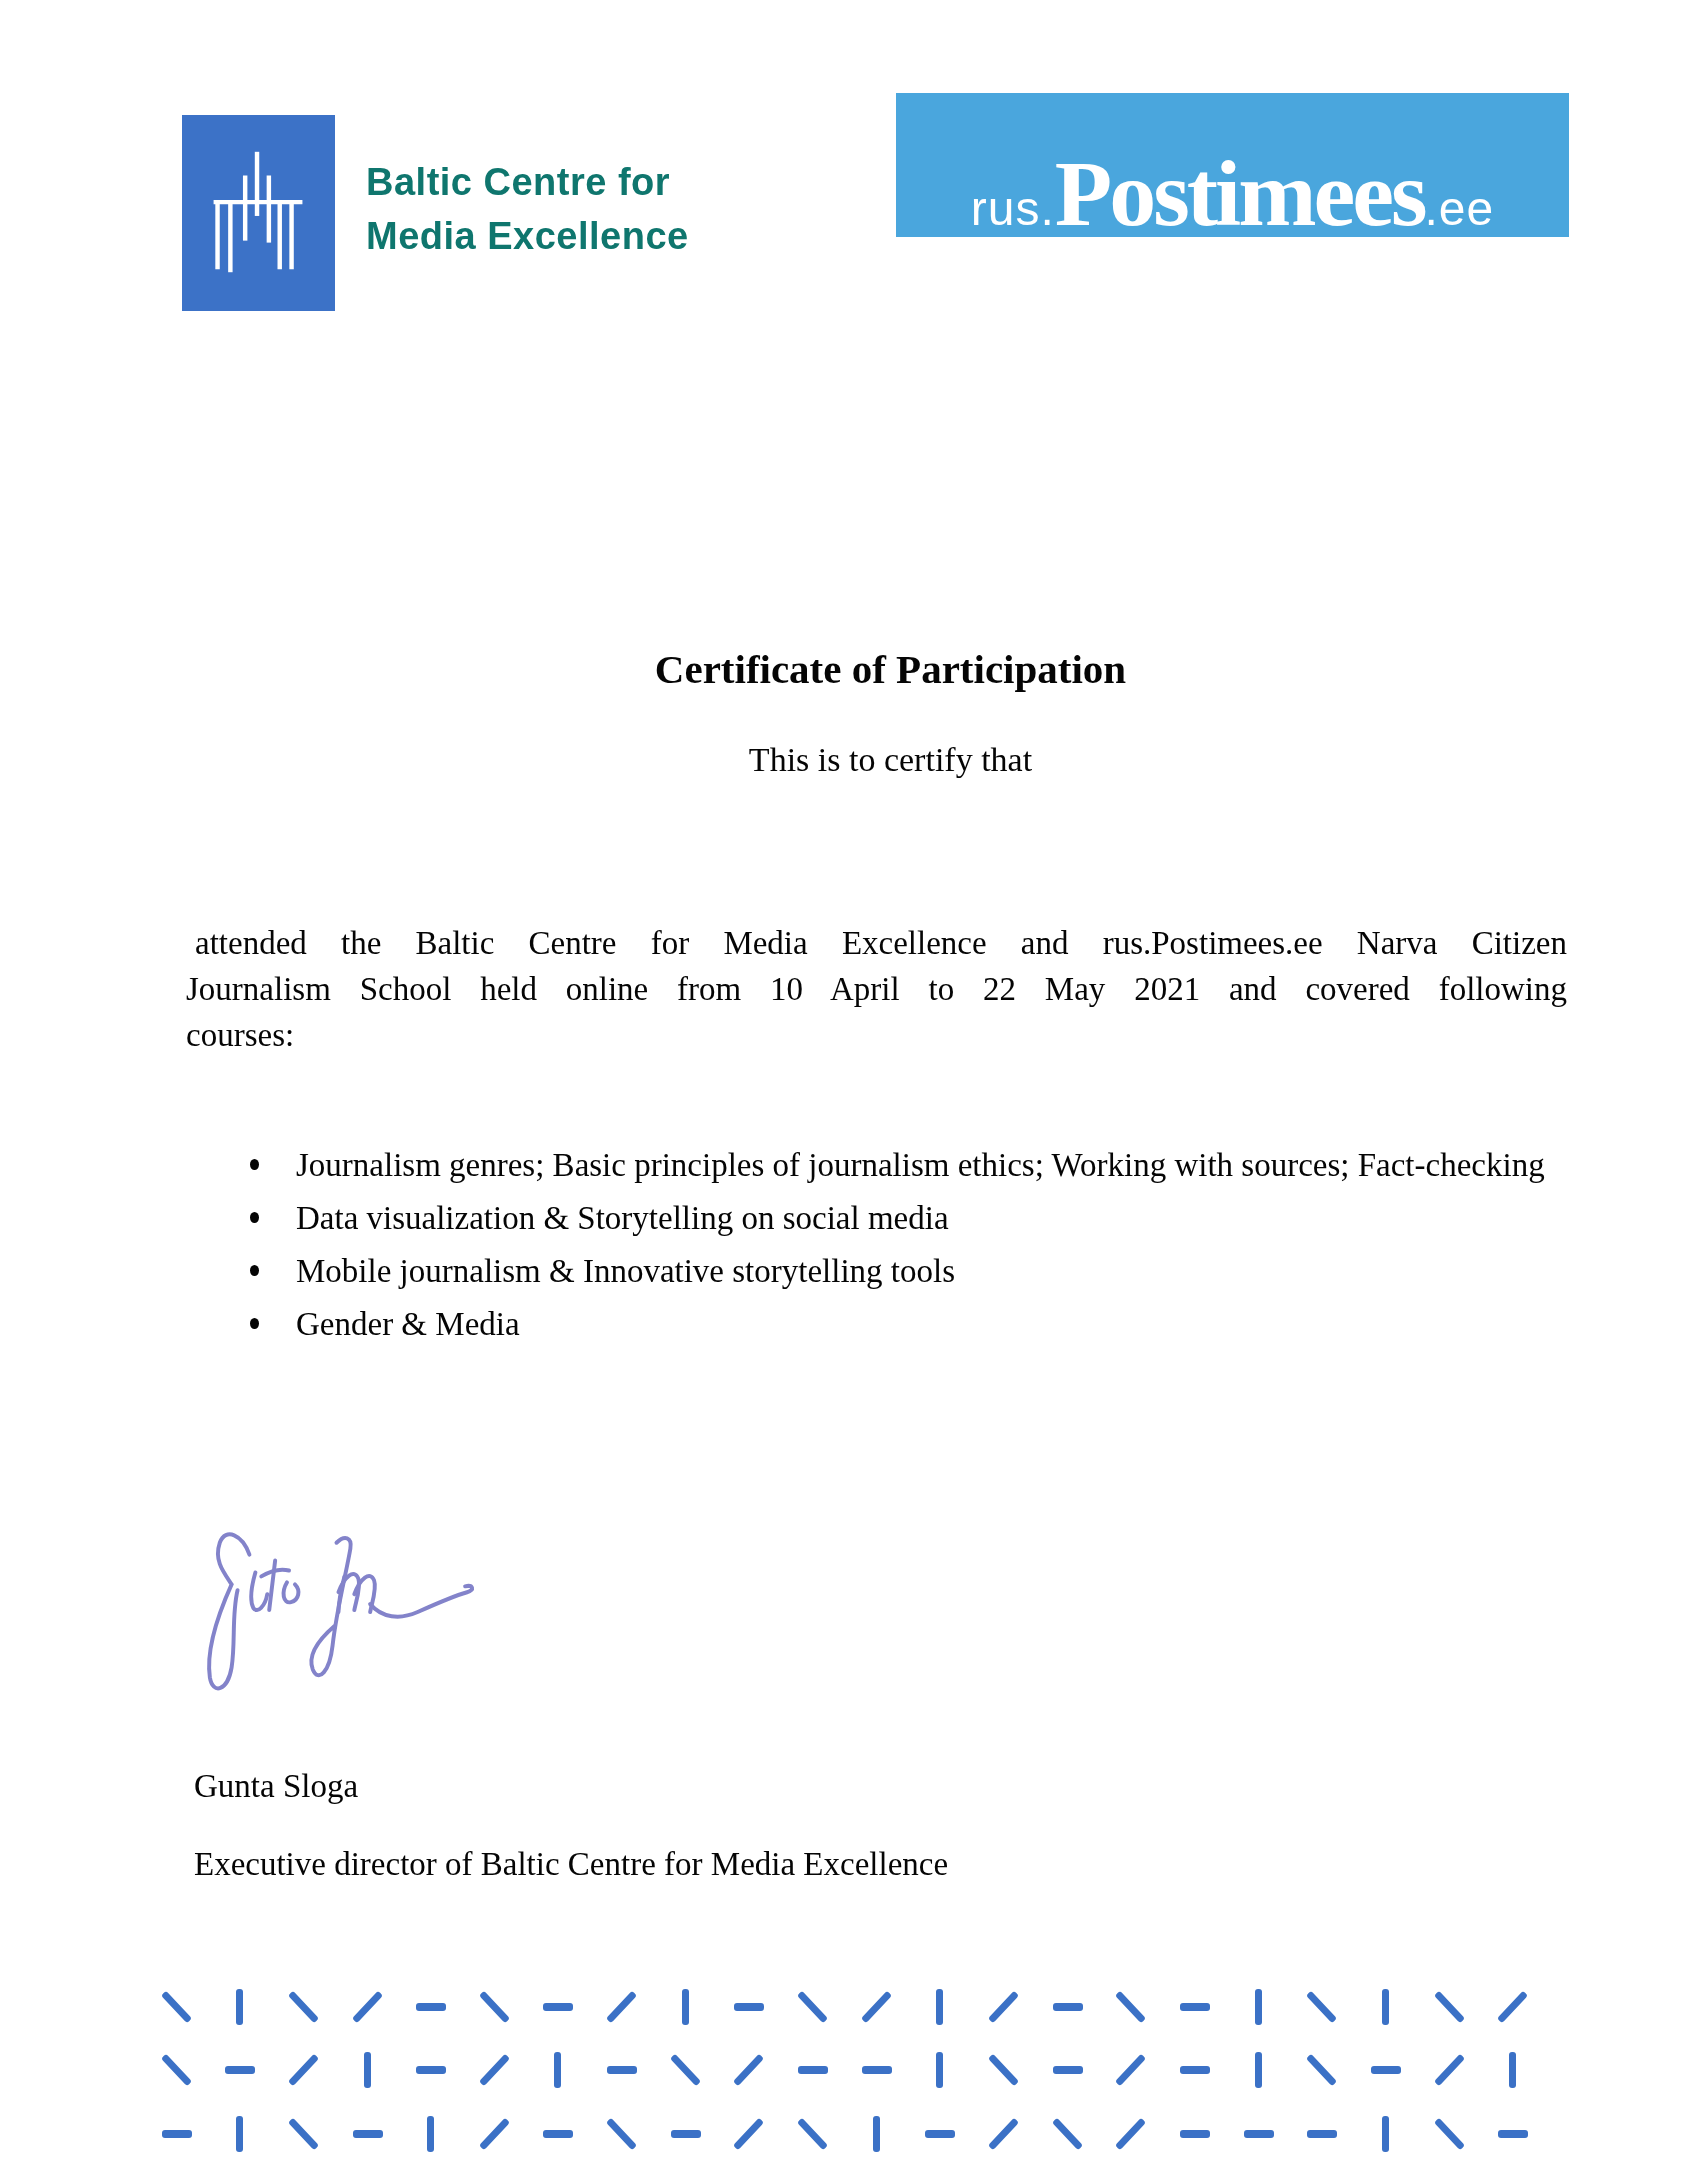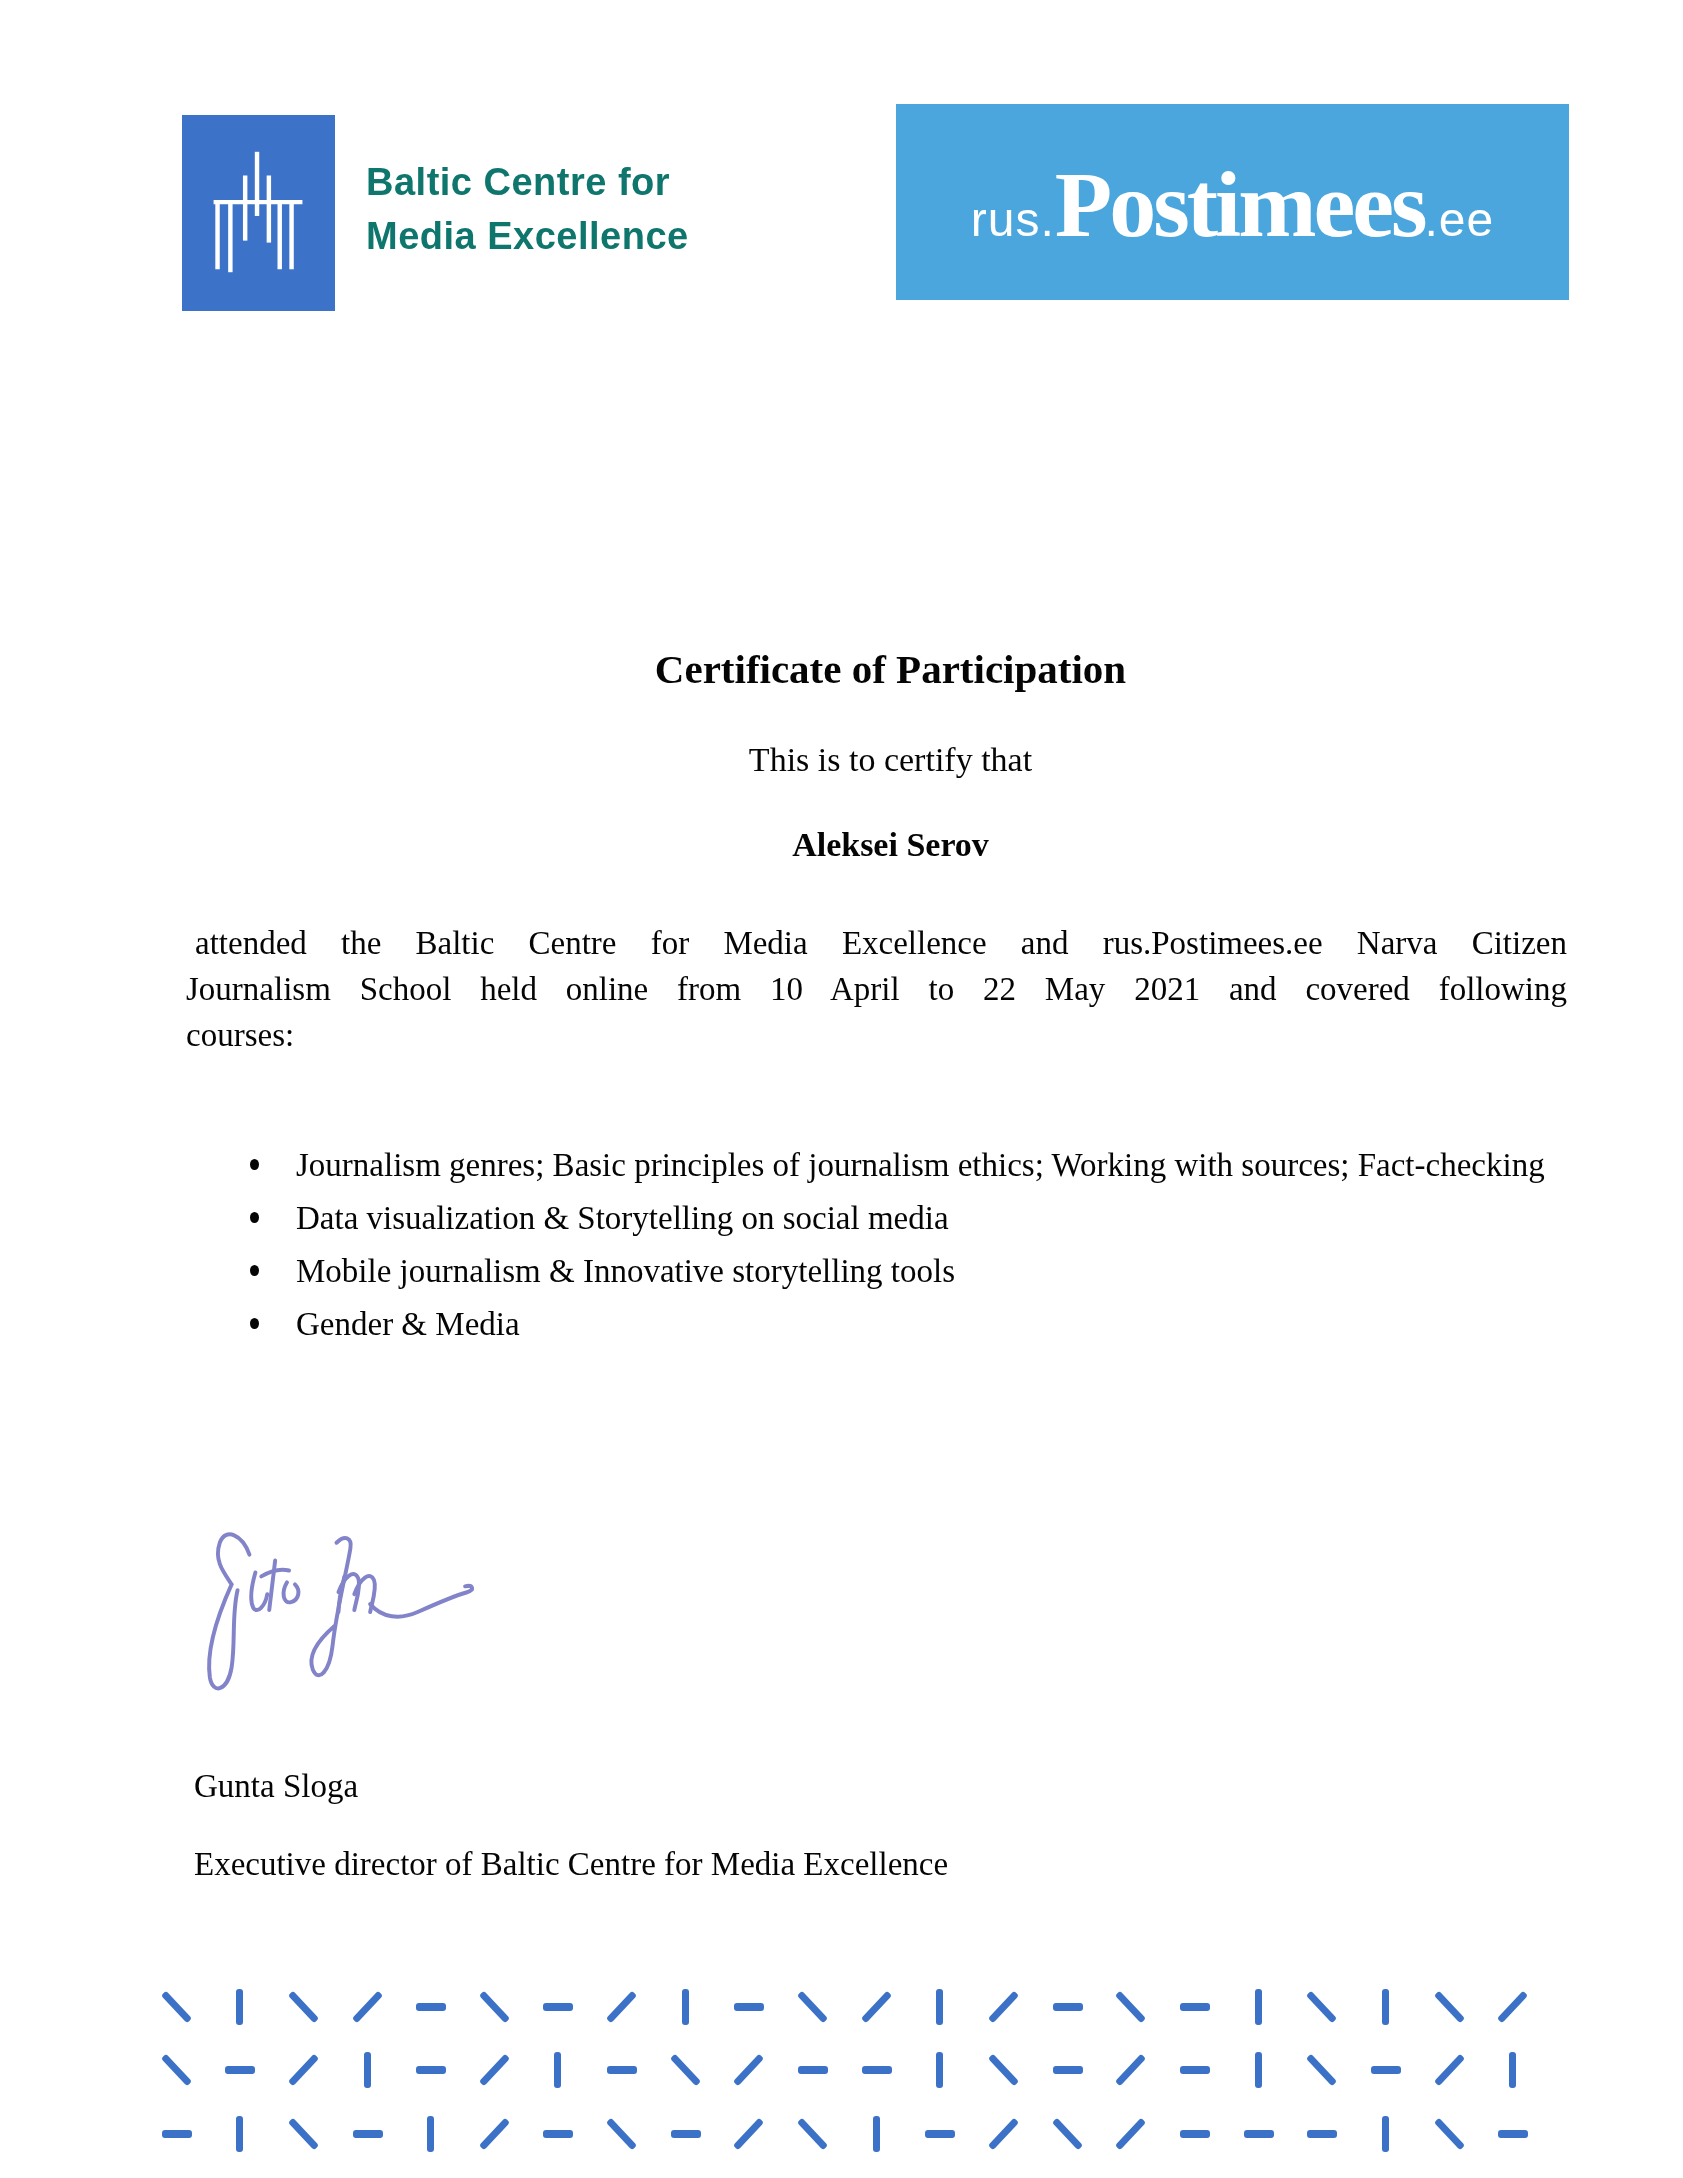--- a/index.html
+++ b/index.html
@@ -13,21 +13,21 @@
   
   #bcme-logo { position:absolute; left:182px; top:115px; width:554px; height:196px; }
   #bcme-square { position:absolute; left:0; top:0; width:153px; height:196px; background:#3c72c7; }
   #bcme-square svg { position:absolute; left:0; top:0; }
   #bcme-text {
     position:absolute; left:184px; top:40px; white-space:nowrap;
     font-family:"Liberation Sans", sans-serif; font-weight:bold;
     font-size:38px; line-height:54px; color:#4577cb; letter-spacing:0.5px;
   }
   #postimees-logo {
-    position:absolute; left:896px; top:104px; width:673px; height:196px;
+    position:absolute; left:896px; top:93px; width:673px; height:144px;
     background:#4aa6dd;
   }
   #postimees-inner {
     position:absolute; left:0; right:0; top:46px; text-align:center; white-space:nowrap;
   }
   #postimees-inner span { display:inline; vertical-align:baseline; color:#ffffff; }
   .pm-small {
     font-family:"Liberation Sans", sans-serif; font-weight:400;
     font-size:48px; letter-spacing:1px;
   }
@@ -101,21 +101,20 @@
   </div>
 
   <div id="postimees-logo" style="background: rgb(74, 166, 221);">
     <div id="postimees-inner" style="color: rgb(255, 255, 255);">
       <span class="pm-small">rus.</span><span class="pm-big">Postimees</span><span class="pm-small">.ee</span>
     </div>
   </div>
 
   <div id="cert-title" class="centered-line">Certificate of Participation</div>
   <div id="cert-subtitle" class="centered-line">This is to certify that</div>
-  <div id="cert-name" class="centered-line">Aleksei Serov</div>
 
   <div id="cert-body">
     <div class="body-line jfull first"> attended the Baltic Centre for Media Excellence and rus.Postimees.ee Narva Citizen</div>
     <div class="body-line jfull">Journalism School held online from 10 April to 22 May 2021 and covered following</div>
     <div class="body-line">courses:</div>
   </div>
 
   <ul id="courses-list">
     <li>
       <span class="bullet-dot"></span>

